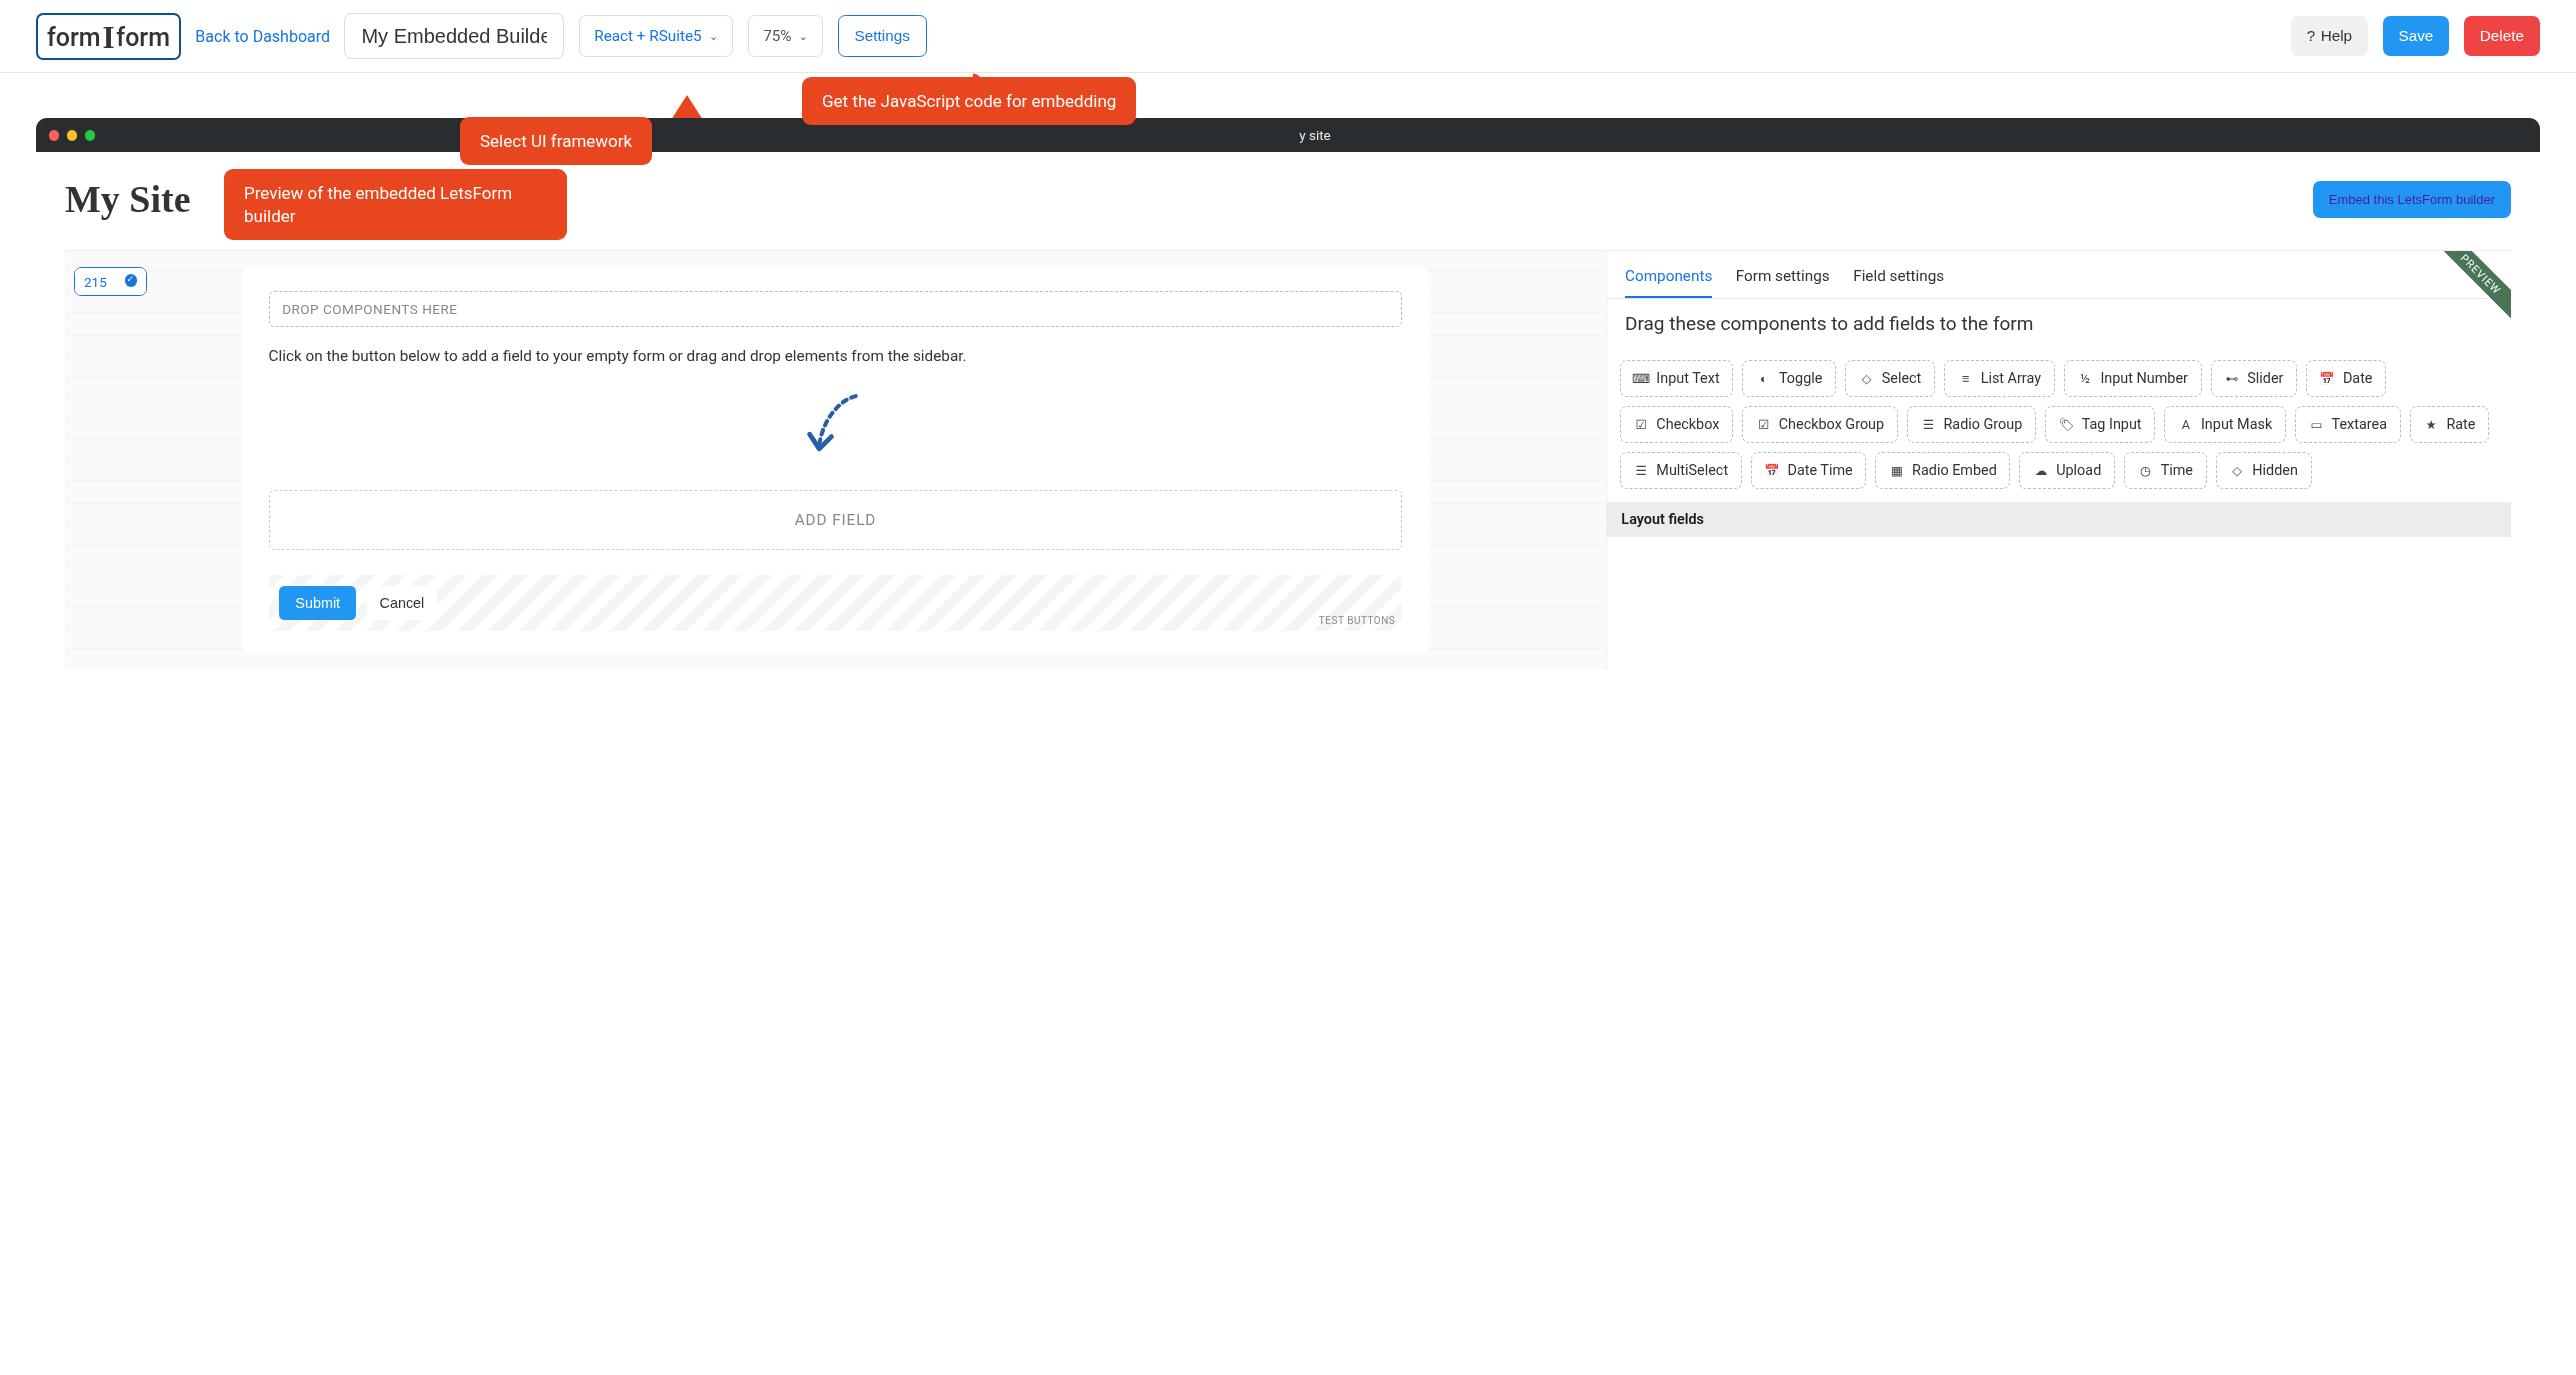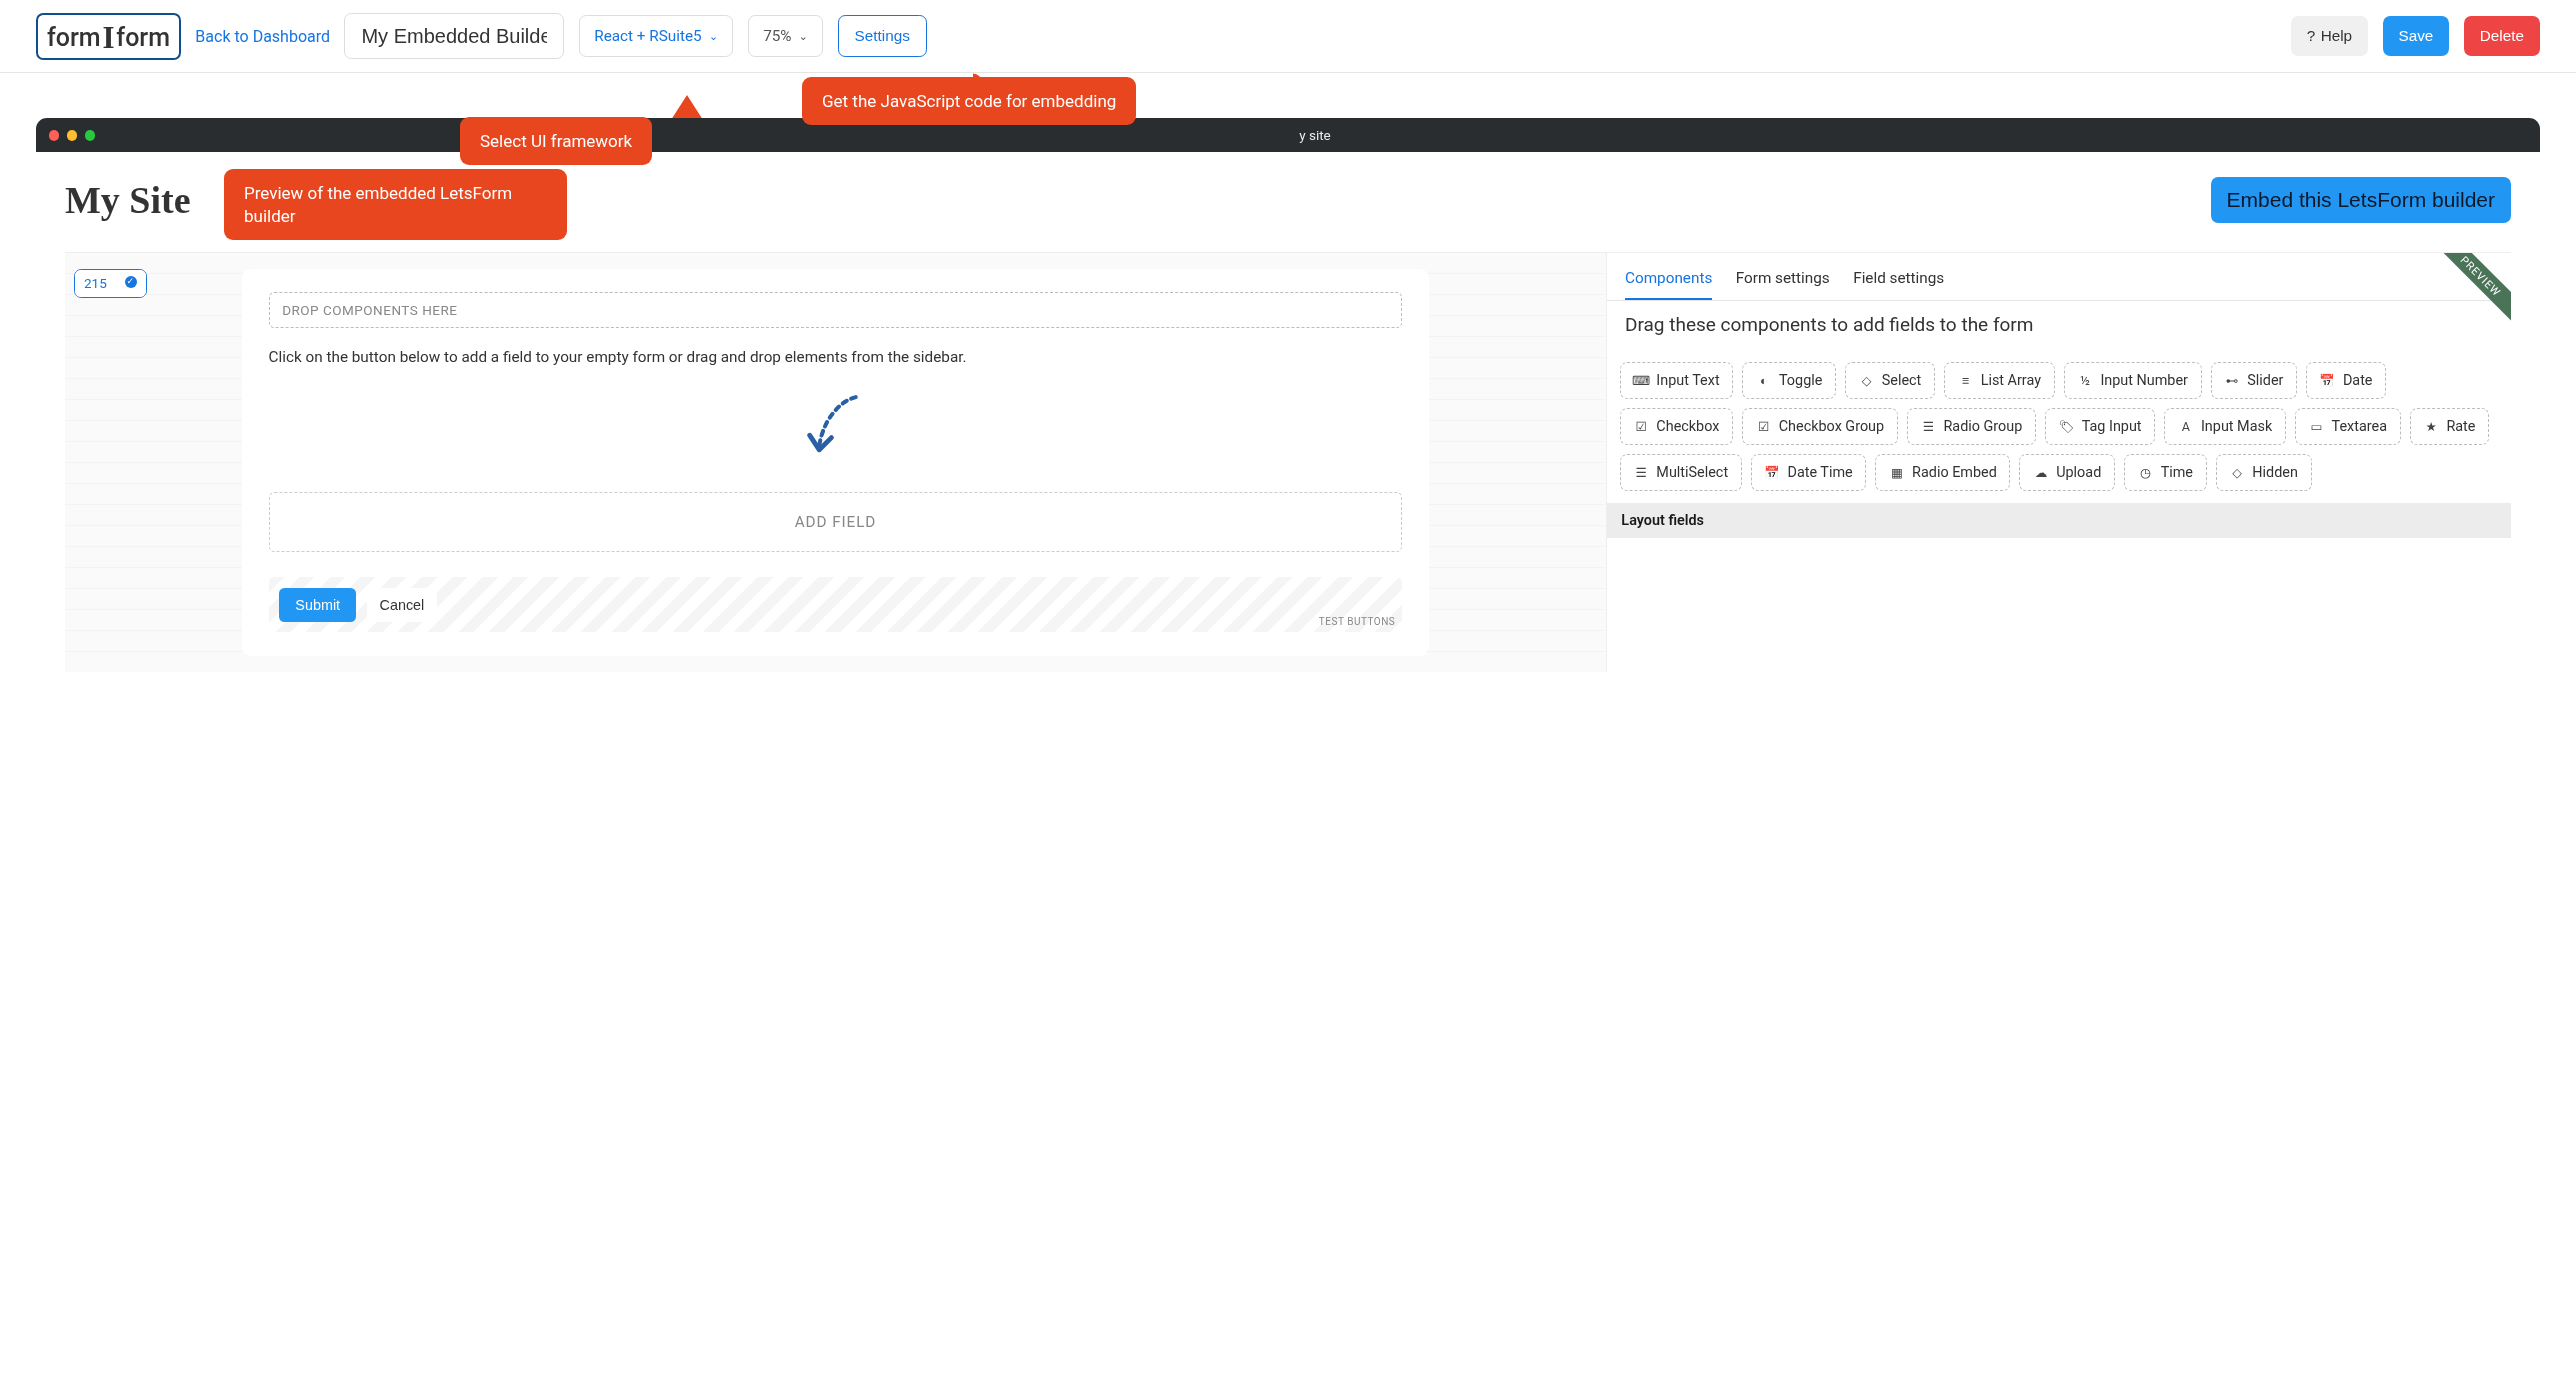--- a/index.html
+++ b/index.html
@@ -32,21 +32,21 @@
 
 .browser { margin: 45px 36px 0; background: #fff; border-radius: 10.8px; overflow: hidden; position: relative; }
 .browser-bar { background: #2a2d30; height: 34px; display: flex; align-items: center; padding: 0 12.6px; gap: 7.2px; }
 .dot { width: 10.8px; height: 10.8px; border-radius: 50%; }
 .dot.red { background: #ff5f56; } .dot.ylw { background: #ffbd2e; } .dot.grn { background: #27c93f; }
 .browser-title { color: #fff; font-size: 13.5px; margin-left: auto; margin-right: auto; opacity: 0.9; }
 
 .site-content { padding: 25px 29px; position: relative; }
 .site-header { display: flex; align-items: center; justify-content: space-between; }
 .site-title { font-family: Georgia, 'Times New Roman', serif; font-size: 38px; font-weight: bold; color: #333; }
-.embed-btn { background: #2196f3; color: #0f172a; border: none; border-radius: 7.2px; padding: 10.8px 16px; font-size: 21px; cursor: pointer; }
+.embed-btn { background: #2196f3; color: #4c1d95; border: none; border-radius: 7.2px; padding: 10.8px 16px; font-size: 13px; cursor: pointer; }
 
 .builder { display: flex; gap: 0; margin-top: 29px; border-top: 0.9px solid #eee;}
 .canvas-col { width: 63%; padding: 16px 9px; background: repeating-linear-gradient(0deg, #fafafa, #fafafa 20px, #f3f3f3 20px, #f3f3f3 21px), repeating-linear-gradient(90deg, transparent, transparent 20px, #f1f1f1 20px, #f1f1f1 21px); background-color:#fafafa; position: relative; }
 .side-toolbar { position: absolute; top: 16px; left: 9px; display: flex; border: 1.8px solid #1675e0; border-radius: 7.2px; overflow: hidden; }
 .side-tab { padding: 5.4px 9px; font-size: 13.5px; color: #1675e0; cursor: pointer; background: #fff;}
 .icon-check { width: 12.6px; height: 12.6px; border-radius: 50%; background: #1675e0; display: inline-block; position:relative;}
 .icon-check::after{content:"✓"; color:#fff; font-size:9px; position:absolute; top:0; left:1.8px;}
 
 .canvas { margin: 0 auto; width: 78%; background: #fff; border-radius: 9px; padding: 23.4px 27px; }
 .dropzone { border: 1.8px dashed #bbb; border-radius: 5.4px; padding: 9px 12.6px; color: #888; font-size: 13.5px; letter-spacing: 0.5px; }

